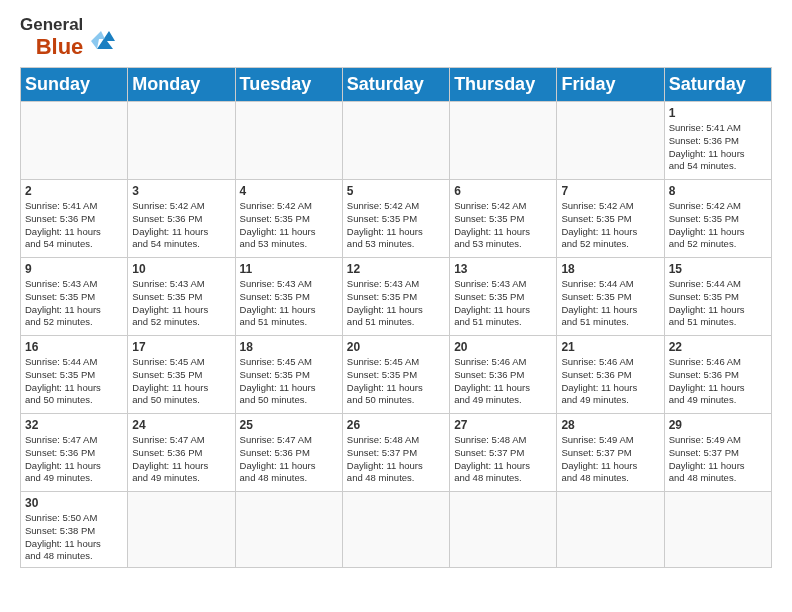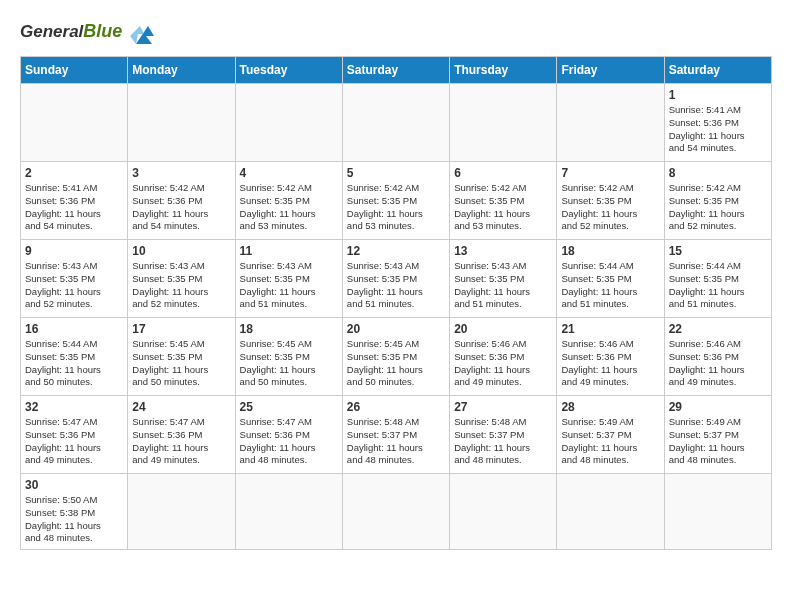--- a/index.html
+++ b/index.html
@@ -34,21 +34,21 @@
       margin-bottom: 8px;
     }
     table {
       width: 100%;
       border-collapse: collapse;
       table-layout: fixed;
     }
     thead th {
       background: #1a7fc1;
       color: #fff;
-      font-size: 12px;
+      font-size: 18px;
       font-weight: bold;
       padding: 6px 4px;
       text-align: left;
       border: 1px solid #ccc;
     }
     tbody td {
       border: 1px solid #ccc;
       vertical-align: top;
       padding: 4px 4px 4px 4px;
       font-size: 10px;
@@ -72,23 +72,23 @@
     .last-row td {
       height: 70px;
     }
   </style>
 </head>
 <body>
 
 <div class="header-area">
   <div class="logo">
     <div style="display:flex;align-items:center;gap:4px;">
-      <div style="display:flex;flex-direction:row;align-items:flex-end;line-height:1.1;font-style:italic;">
+      <div style="display:flex;flex-direction:column;align-items:flex-end;line-height:1.1;">
         <span style="font-size:17px;font-weight:bold;color:#333;">General</span>
-        <span style="font-size:18px;font-weight:bold;color:#4d7c0f;">Blue</span>
+        <span style="font-size:22px;font-weight:bold;color:#c2410c;">Blue</span>
       </div>
       <svg width="32" height="32" viewBox="0 0 32 32">
         <polygon points="10,28 22,10 28,20 20,20 26,28" fill="#1a7fc1"></polygon>
         <polygon points="10,28 4,20 14,10 18,18 12,18" fill="#5ab0e8" opacity="0.7"></polygon>
       </svg>
     </div>
   </div>
   <div class="month-title"></div>
 </div>
 

